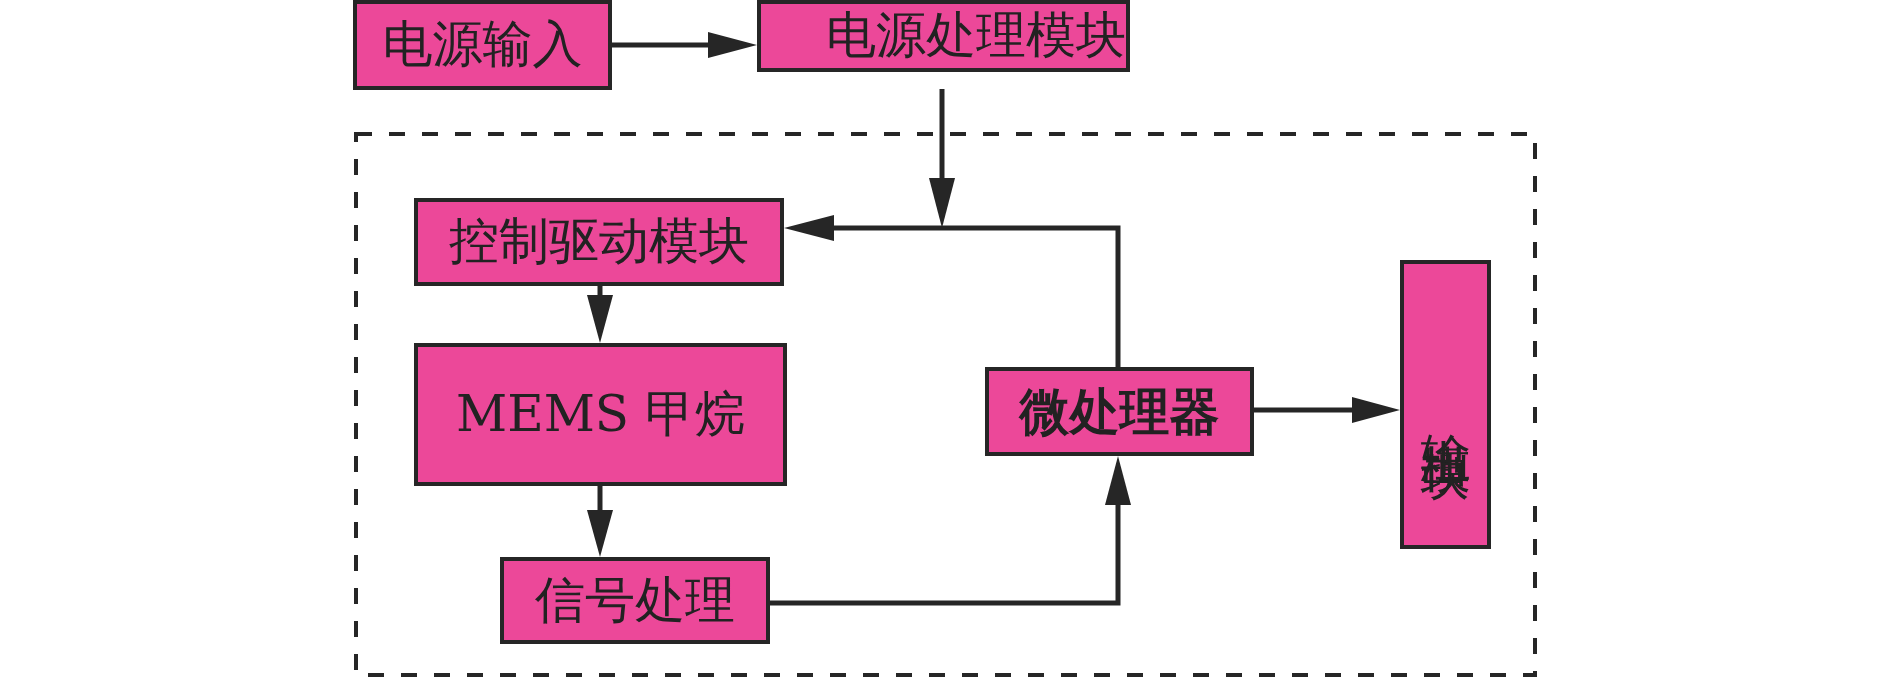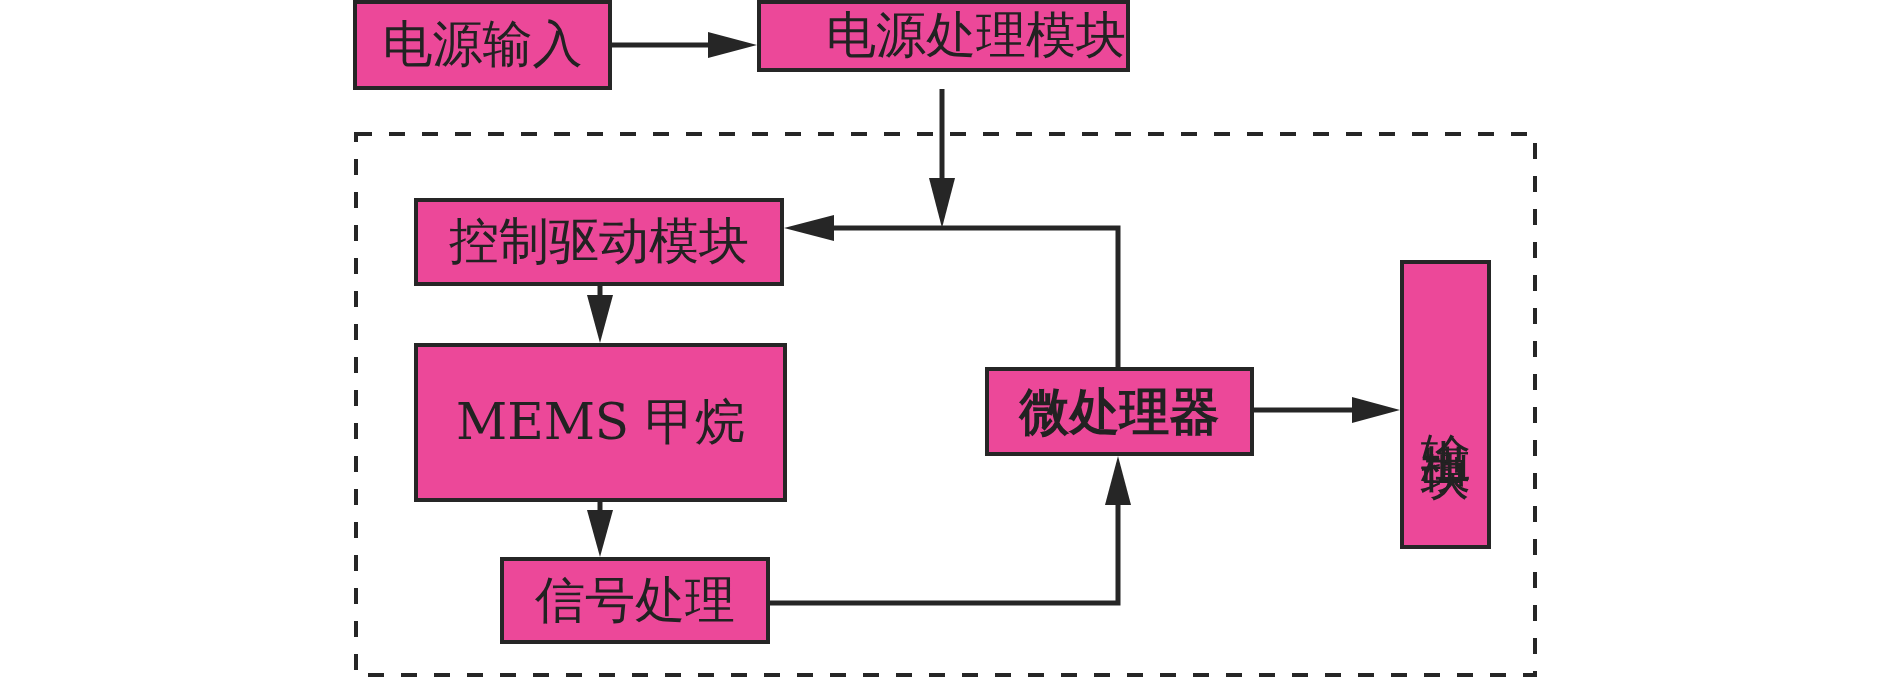--- a/index.html
+++ b/index.html
@@ -49,21 +49,21 @@
 </div>
 
 <div class="box" style="left:757px; top:0px; width:373px; height:72px;justify-content:flex-end;">
   <span>电源处理模块</span>
 </div>
 
 <div class="box" style="left:414px; top:180px; width:370px; height:88px;margin-top:18px;">
   <span>控制驱动模块</span>
 </div>
 
-<div class="box" style="left:414px; top:343px; width:373px; height:159px; flex-direction:column;">
+<div class="box" style="left:414px; top:343px; width:373px; height:143px; flex-direction:column;">
   <span>MEMS 甲烷</span>
 </div>
 
 <div class="box" style="left:466px; top:557px; width:270px; height:87px;margin-left:34px;">
   <span>信号处理</span>
 </div>
 
 <div class="box" style="left:985px; top:367px; width:269px; height:89px;font-weight:bold;">
   <span>微处理器</span>
 </div>

